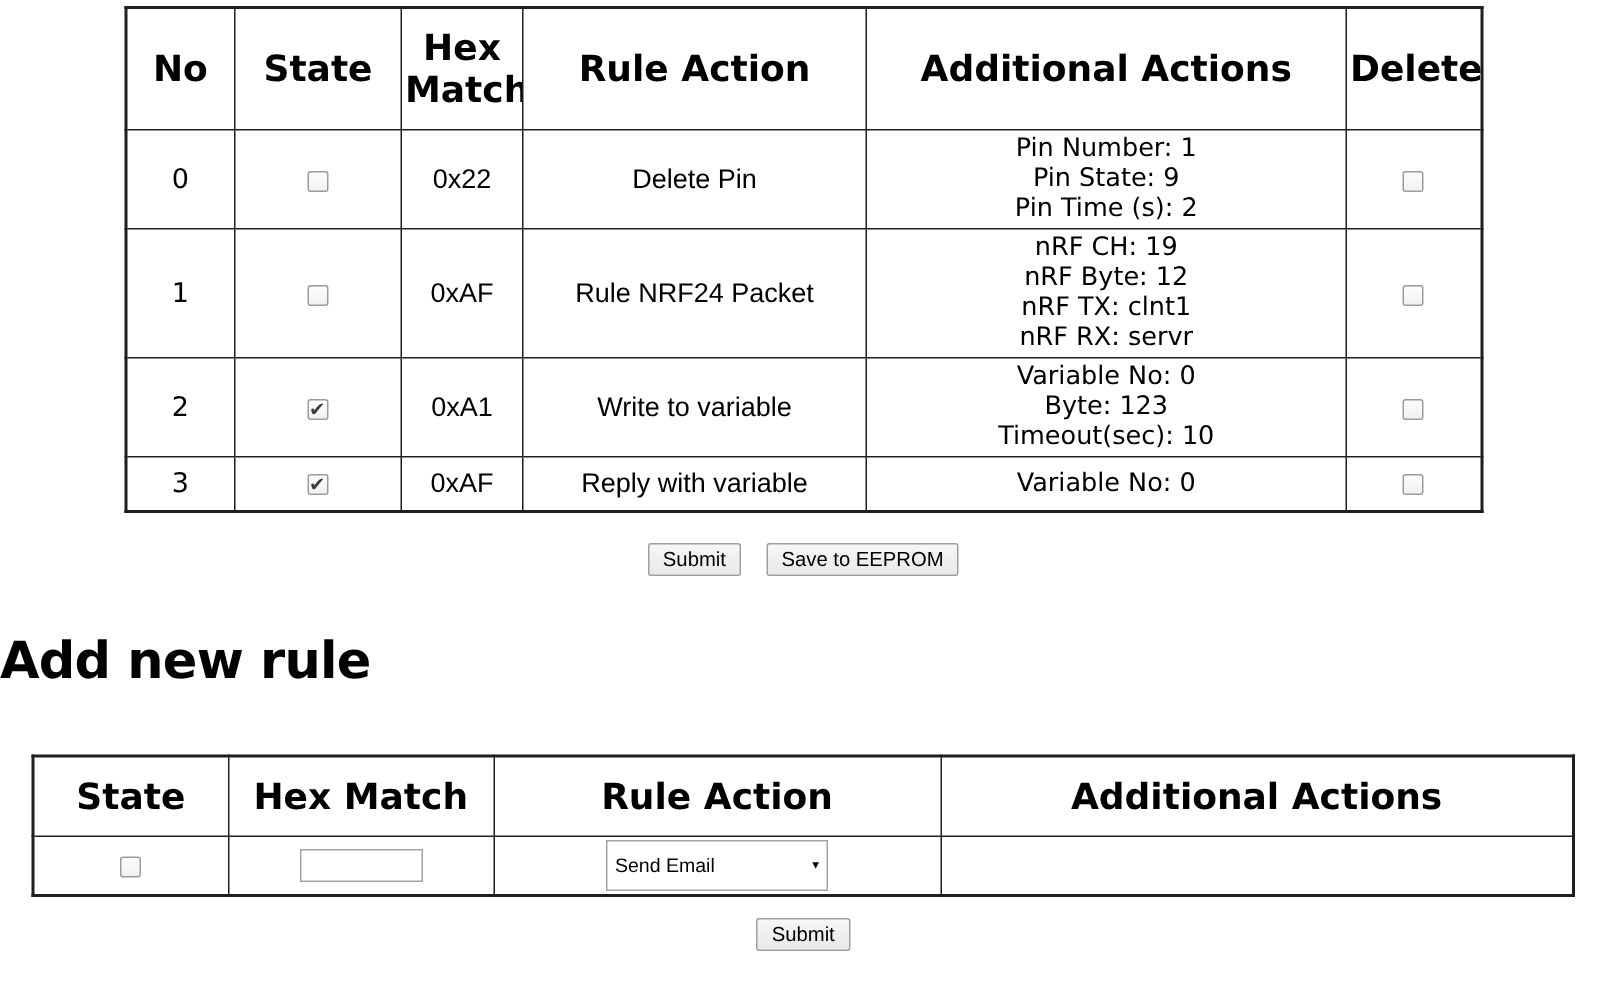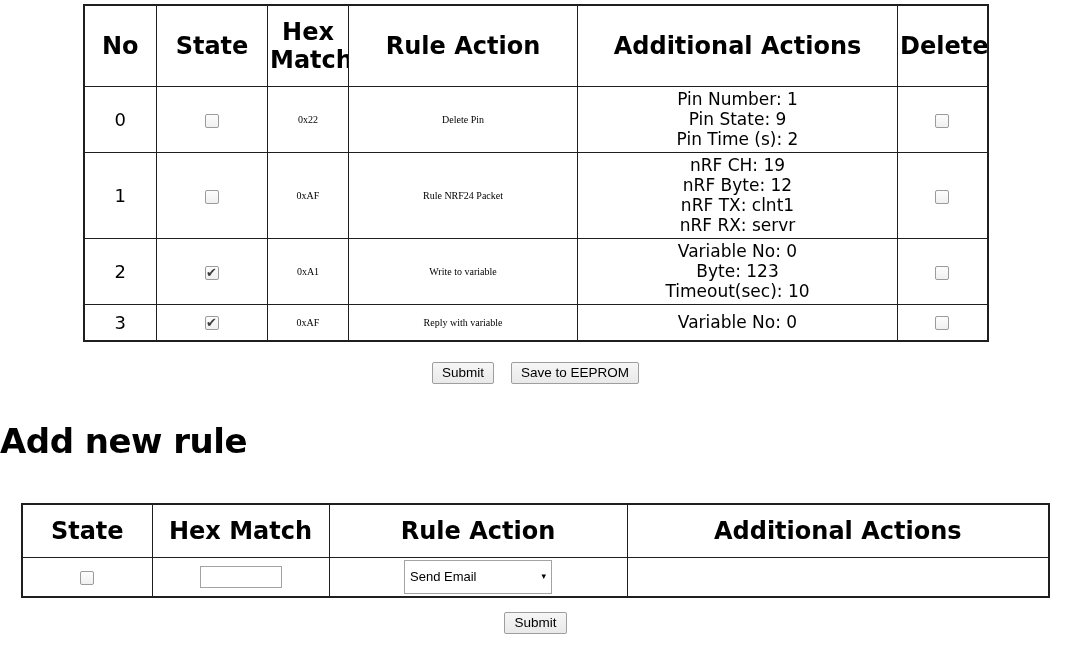--- a/index.html
+++ b/index.html
@@ -50,22 +50,22 @@
     margin-top: 47px;
   }
   #rules-table { width: 904px; }
   #rules-table th { height: 60px; }
   #add-table { width: 1027px; }
   #add-table th { height: 31px; }
   #add-table td { height: 37px; }
 
   .no-cell { font-size: 18px; }
   .hex-cell, .action-cell {
-    font-family: Liberation Serif, serif;
-    font-size: 10px;
+    font-family: Liberation Sans, sans-serif;
+    font-size: 18px;
   }
   .additional-cell {
     font-size: 17px;
     line-height: 20px;
     padding: 2px 0 3px 0;
   }
   .row-single td { height: 36px; }
 
   
   .cb {

